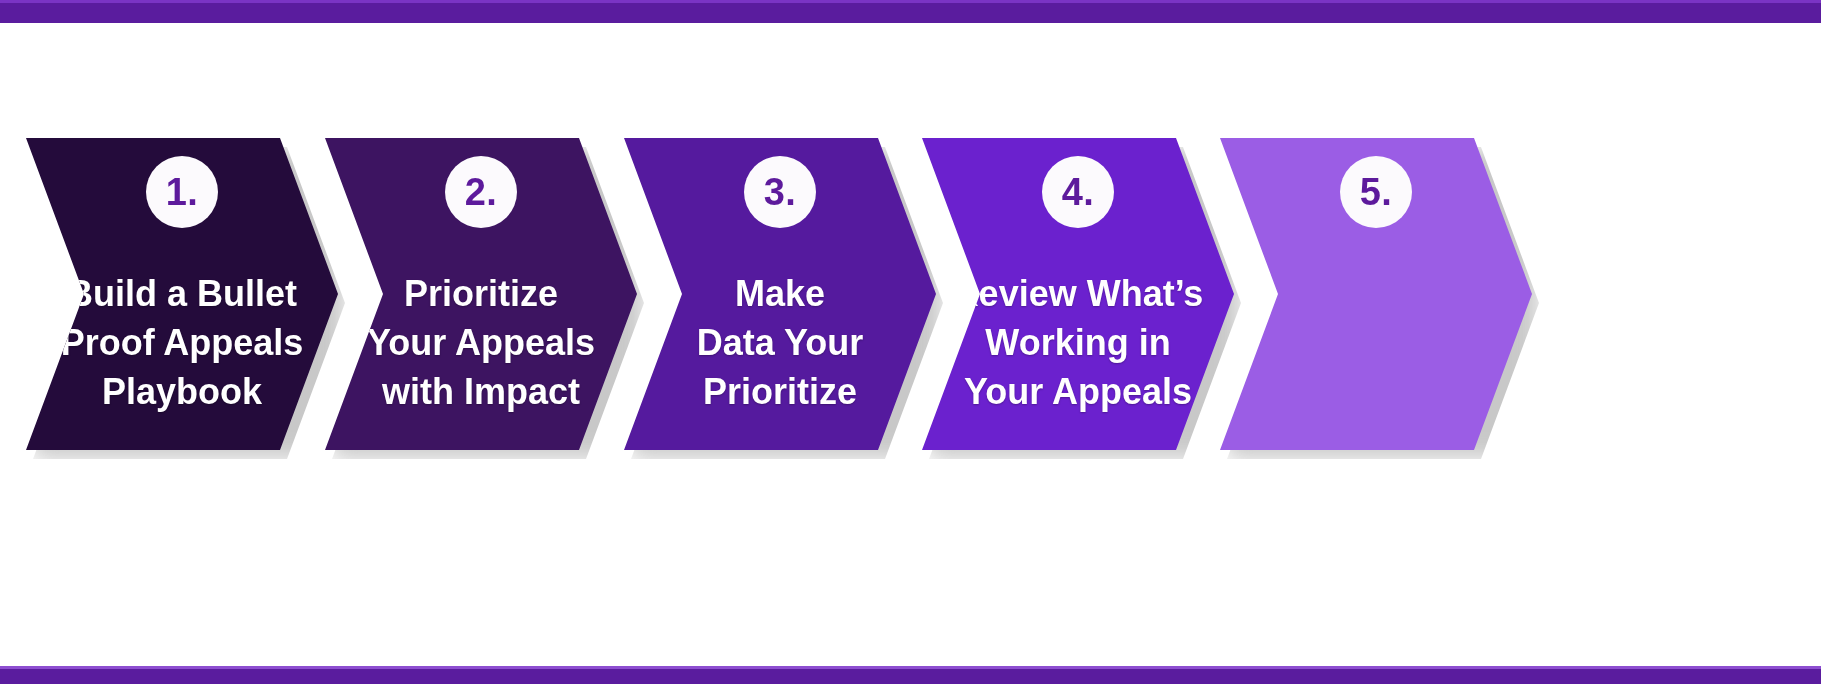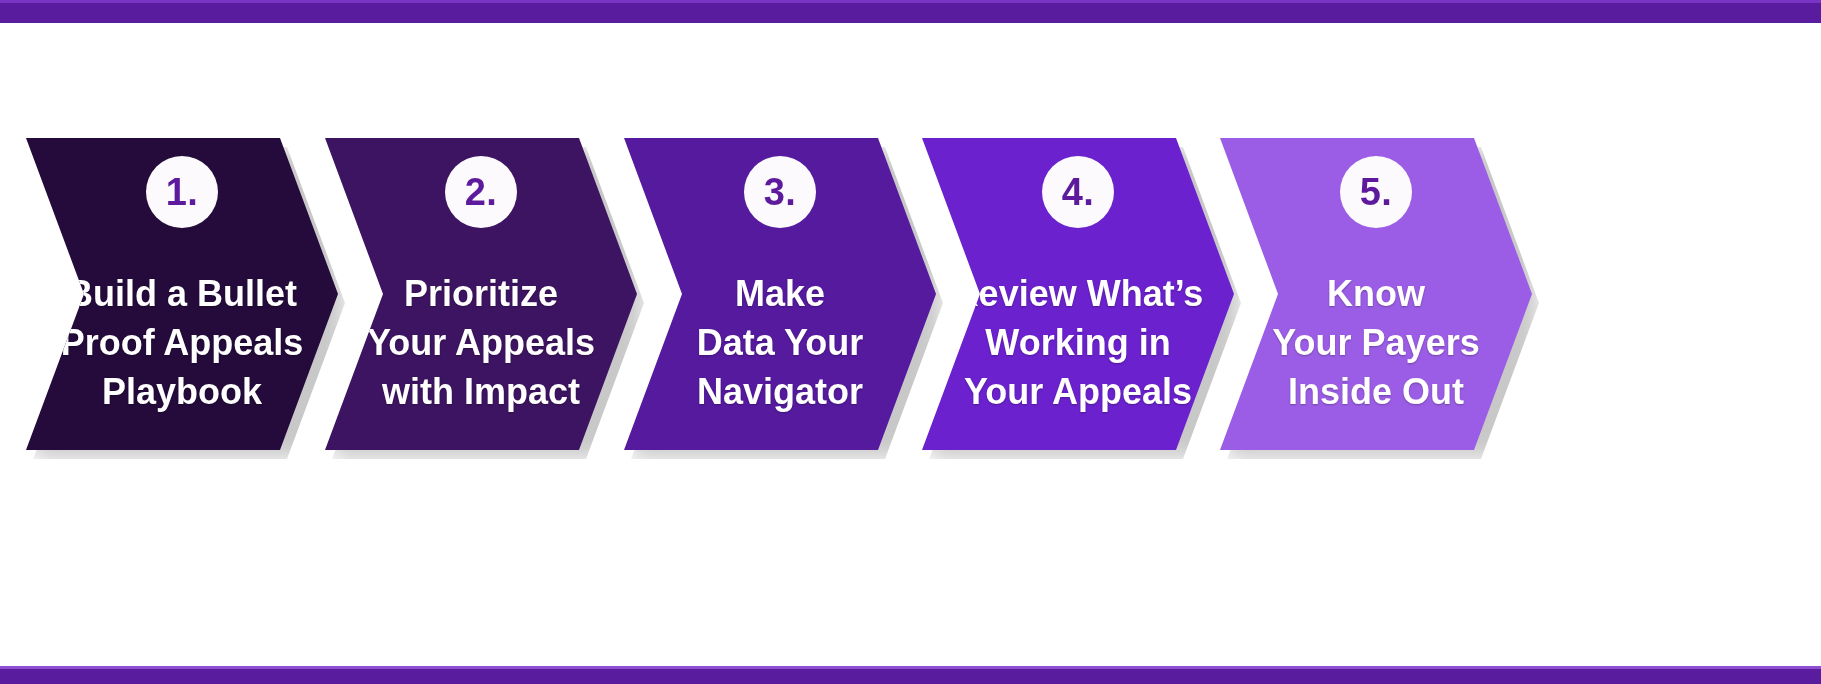--- a/index.html
+++ b/index.html
@@ -116,34 +116,31 @@
     <div class="chev-label">Prioritize
 Your Appeals
 with Impact</div>
   </div>
 
   <div class="chevron-shadow" style="left:624px; width:312px;"></div>
   <div class="chevron" style="left:624px; width:312px; background:#551A9E;">
     <div class="chev-number">3.</div>
     <div class="chev-label">Make
 Data Your
-Navigator</div>
+Prioritize</div>
   </div>
 
   <div class="chevron-shadow" style="left:922px; width:312px;"></div>
   <div class="chevron" style="left:922px; width:312px; background:#6B21CE;">
     <div class="chev-number">4.</div>
     <div class="chev-label">Review What’s
 Working in
 Your Appeals</div>
   </div>
 
   <div class="chevron-shadow" style="left:1220px; width:312px;"></div>
   <div class="chevron" style="left:1220px; width:312px; background:#9B5DE5;">
     <div class="chev-number">5.</div>
-    <div class="chev-label">Know
-Your Payers
-Inside Out</div>
   </div>
 
 </div>
 
 <div class="brand-bar bottom"></div>
 
 </body></html>

